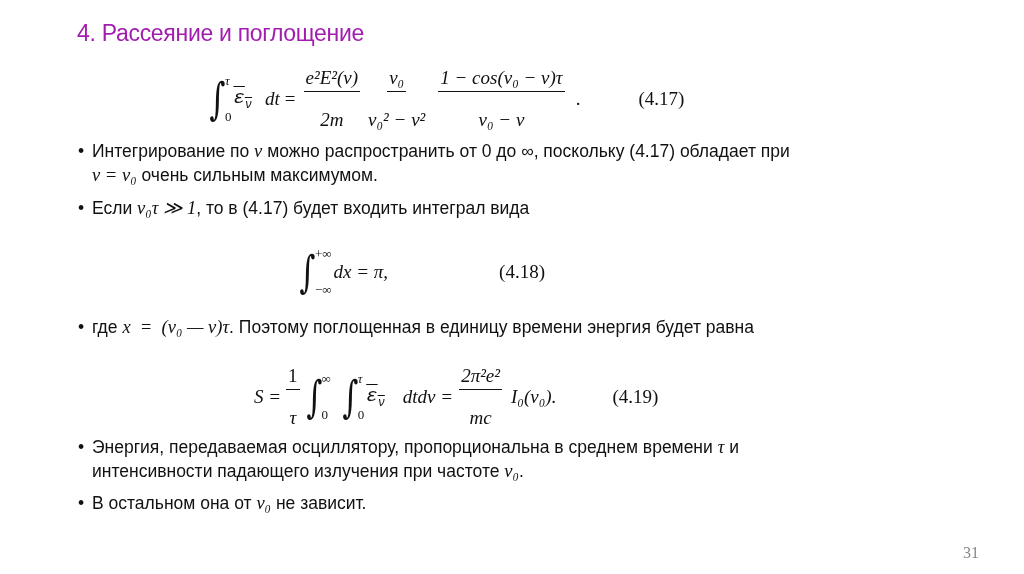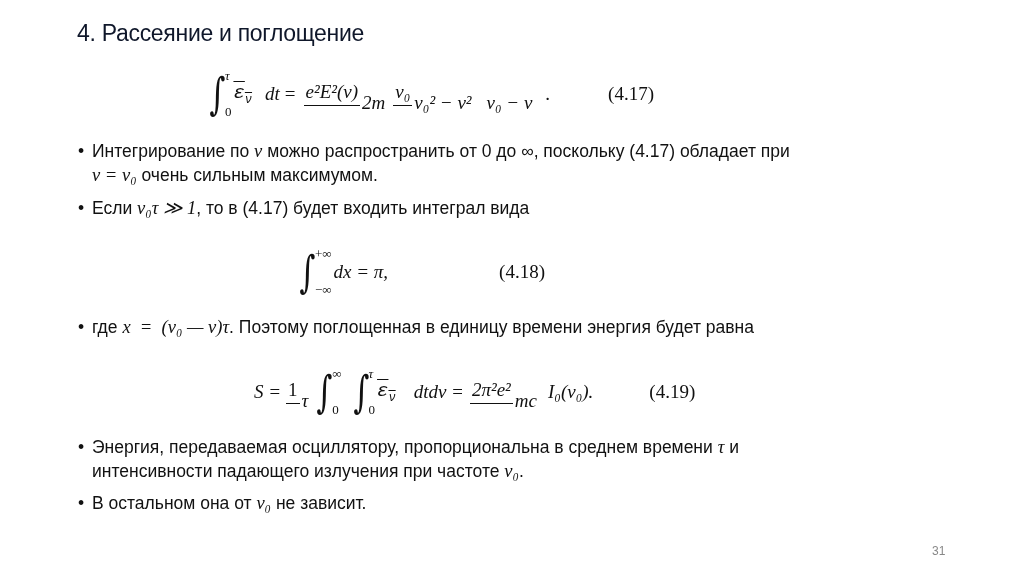--- a/index.html
+++ b/index.html
@@ -1,35 +1,35 @@
 <!DOCTYPE html>
 <html><head>
   <meta charset="utf-8">
   <style>
     html, body { margin: 0; padding: 0; background: #ffffff; }
     body { width: 1024px; height: 574px; position: relative; overflow: hidden; color: #111; font-family: "Liberation Sans", sans-serif; }
-    .title { position: absolute; left: 77px; top: 20px; font-size: 23px; font-family: "Liberation Sans", sans-serif; color: #0f172a; letter-spacing: -0.3px; }
+    .title { position: absolute; left: 77px; top: 20px; font-size: 23px; font-family: "Liberation Sans", sans-serif; color: #a21caf; letter-spacing: -0.3px; }
     .math { font-family: "Liberation Serif", "DejaVu Serif", serif; font-style: italic; }
     .rm { font-style: normal; }
     .eq { position: absolute; font-family: "Liberation Serif", "DejaVu Serif", serif; font-size: 19px; color: #111; display: flex; align-items: center; }
-    .frac { display: inline-flex; flex-direction: row; align-items: center; margin: 0 3px; vertical-align: middle; }
+    .frac { display: inline-flex; flex-direction: column; align-items: center; margin: 0 3px; vertical-align: middle; }
     .frac .num { padding: 0 2px 2px 2px; border-bottom: 1.3px solid #111; line-height: 1.1; white-space: nowrap; }
     .frac .den { padding: 18px 2px 0 2px; line-height: 1.1; white-space: nowrap; }
     .int { display: inline-flex; align-items: center; position: relative; margin-right: 2px; }
     .int .sign { font-size: 44px; font-style: normal; line-height: 1; font-family: "DejaVu Serif", serif; transform: scaleX(0.7); display: inline-block; }
     .int .lims { display: inline-flex; flex-direction: column; justify-content: space-between; height: 52px; font-size: 13px; margin-left: -4px; }
     .overline { text-decoration: overline; font-family: Liberation Mono, monospace; }
     sub, sup { font-size: 12px; font-style: normal; }
     sub.it, sup.it { font-style: italic; }
     .eqnum { font-style: normal; }
     .bullet { position: absolute; left: 78px; font-size: 17.5px; font-family: "Liberation Sans", sans-serif; color: #111; line-height: 24px; }
     .bullet .dot { position: absolute; left: 0; top: 0; }
     .bullet .txt { position: absolute; left: 14px; top: 0; white-space: nowrap; }
     .bullet .m { font-family: "Liberation Serif", serif; font-style: italic; font-size: 18.5px; }
-    .pagenum { position: absolute; left: 932px; top: 544px; font-size: 12px; color: #888; font-family: Liberation Sans, sans-serif; }
+    .pagenum { position: absolute; left: 963px; top: 544px; font-size: 16px; color: #888; font-family: Liberation Serif, serif; }
   </style>
 </head>
 <body>
 
 <div class="title">4. Рассеяние и поглощение</div>
 
 <div class="eq" style="left:206px; top:68px;">
   <span class="int math">
     <span class="sign">∫</span>
     <span class="lims">
@@ -42,20 +42,21 @@
   <span style="margin:0 5px">=</span>
   <span class="frac math">
       <span class="num">e²E²(ν)</span>
       <span class="den">2m</span>
     </span>
   <span class="frac math">
       <span class="num">ν₀</span>
       <span class="den">ν₀² − ν²</span>
     </span>
   <span class="frac math" style="margin-left:8px">
+      <span class="num">1 − cos(ν₀ − ν)τ</span>
       <span class="den">ν₀ − ν</span>
     </span>
   <span style="margin-left:8px">.</span>
   <span class="eqnum" style="margin-left:58px">(4.17)</span>
 </div>
 
 <div class="bullet" style="top:139px;">
   <span class="dot">•</span>
   <span class="txt">
     <span>Интегрирование по </span><span class="m">ν</span><span> можно распространить от 0 до ∞, поскольку (4.17) обладает при</span>

